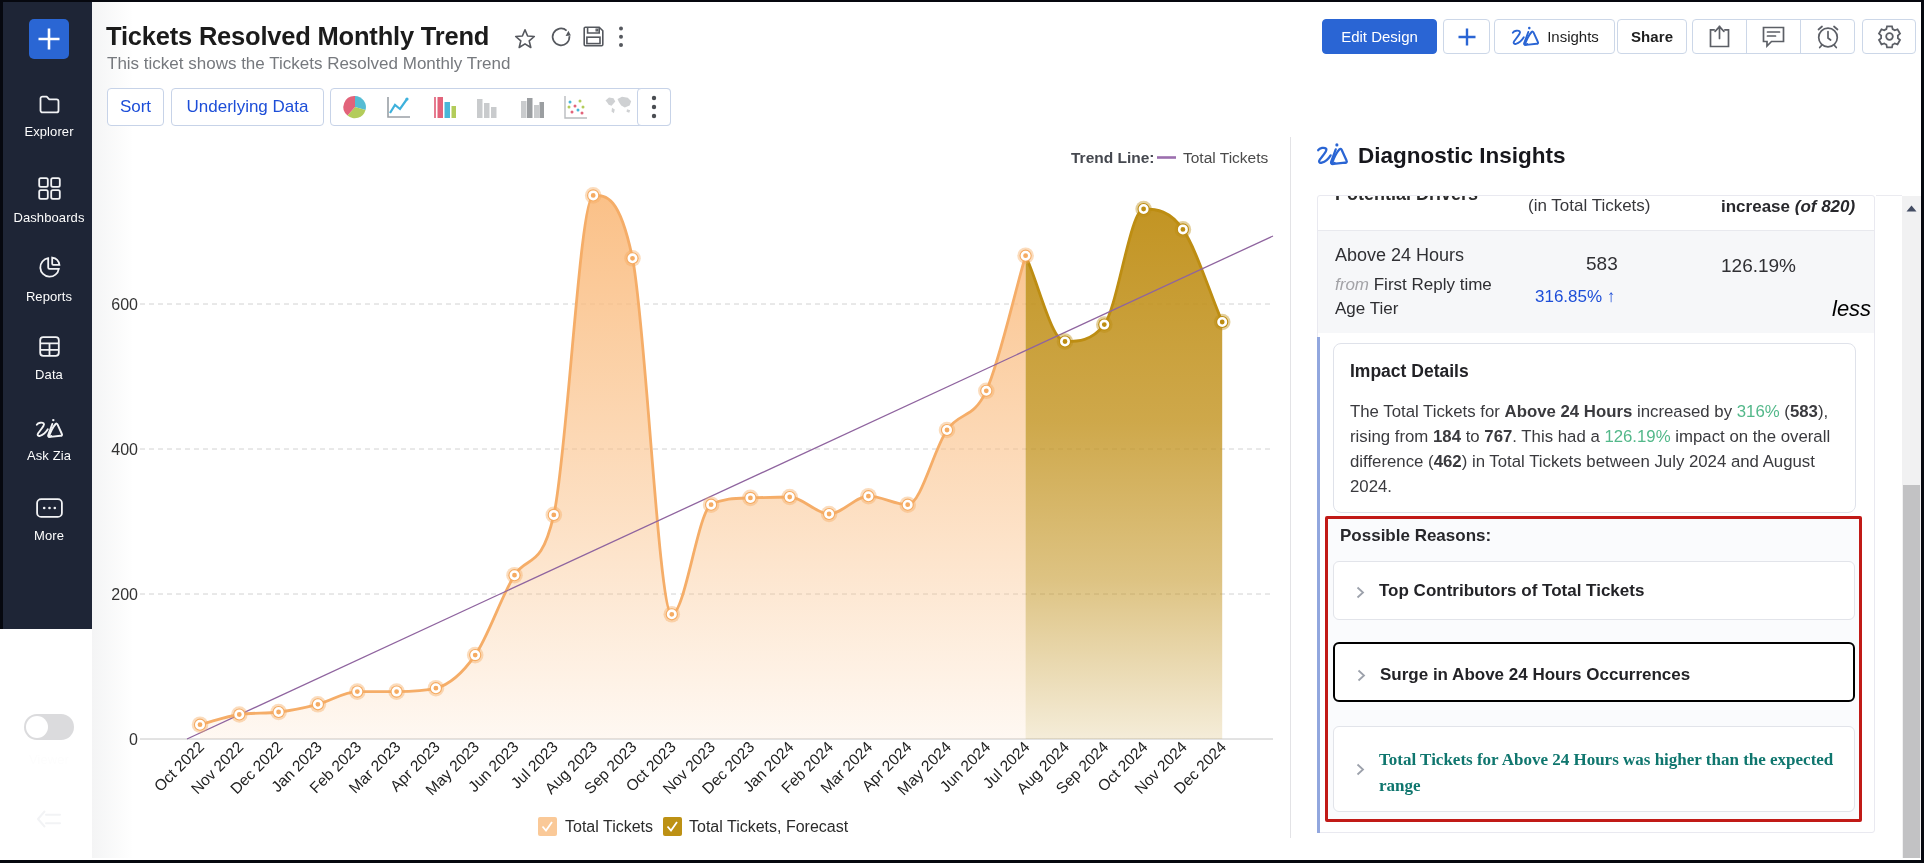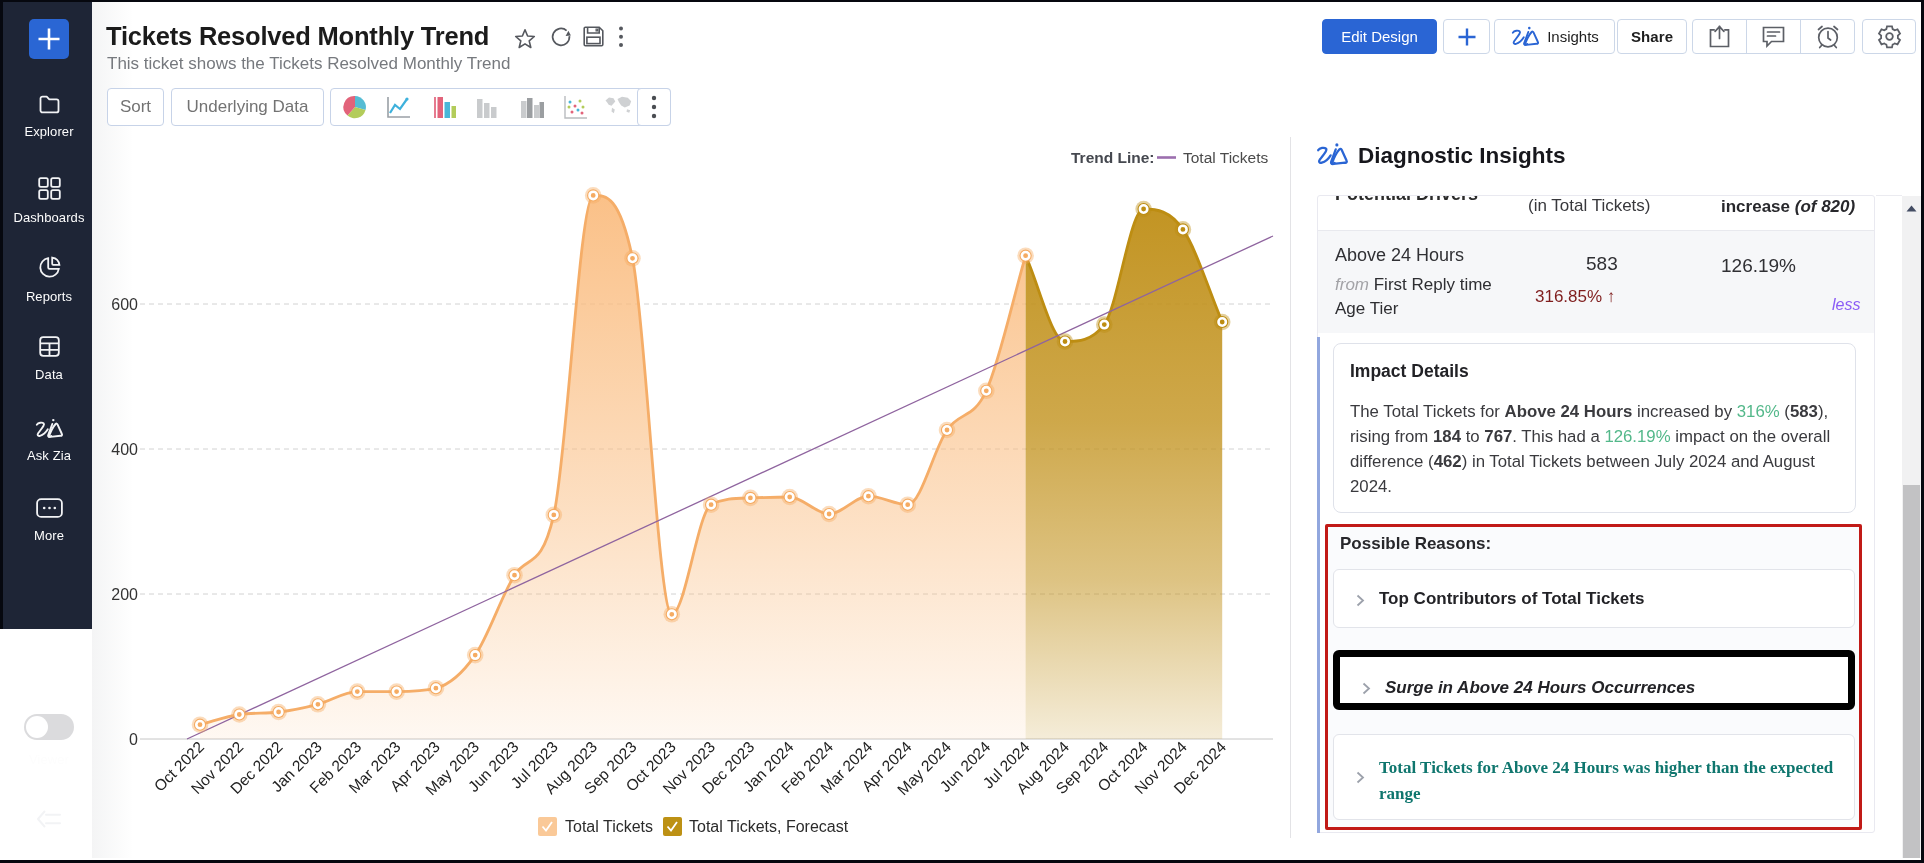--- a/index.html
+++ b/index.html
@@ -20,21 +20,21 @@
 
 #title { position:absolute; left:106px; top:22px; font-size:25.5px; font-weight:bold; color:#1b1b1b; letter-spacing:-0.2px;}
 #subtitle { position:absolute; left:107px; top:54px; font-size:17px; color:#76797e; }
 .titleicons { position:absolute; top:27px; color:#5c5f66; }
 
 .btn { position:absolute; height:35px; top:19px; background:#fff; border:1px solid #ccd7e8;
   border-radius:4px; display:flex; align-items:center; justify-content:center;
   font-size:15px; color:#1d1d1d; }
 .tbtn { position:absolute; top:88px; height:38px; background:#fff; border:1px solid #c7d3e8;
   border-radius:4px; display:flex; align-items:center; justify-content:center;
-  font-size:17px; color:#737373; }
+  font-size:17px; color:#1d4ed8; }
 
 #rpanel-divider { position:absolute; left:1290px; top:137px; width:1px; height:701px; background:#e3e3e6; }
 #insights-hdr { position:absolute; left:1358px; top:143px; font-size:22.5px; font-weight:bold; color:#17171c;text-align:right; }
 #scrollpanel { position:absolute; left:1317px; top:195px; width:558px; height:638px;
   border:1px solid #e9e9f0; border-radius:3px; background:#fff; overflow:hidden; }
 
 #sb-track { position:absolute; left:1902px; top:196px; width:19px; height:662px; background:#f1f1f2; }
 #sb-thumb { position:absolute; left:1903px; top:485px; width:17px; height:373px; background:#c2c2c4; }
 </style>
 </head>
@@ -388,41 +388,41 @@
 
 <div id="scrollpanel">
   <div style="position:absolute;left:17px;top:-12.5px;font-size:18px;font-weight:bold;color:#2b2b2b;">Potential Drivers</div>
   <div style="position:absolute;left:210px;top:0px;font-size:17px;color:#38383c;">(in Total Tickets)</div>
   <div style="position:absolute;left:403px;top:1px;font-size:17px;font-weight:bold;color:#28282c;">increase <i>(of 820)</i></div>
   <div style="position:absolute;left:0;top:34px;width:558px;height:103px;background:#f6f7f9;border-top:1px solid #e8e9ee;"></div>
   <div style="position:absolute;left:17px;top:49px;font-size:18px;color:#303034;">Above 24 Hours</div>
   <div style="position:absolute;left:17px;top:79px;font-size:17px;color:#2e2e32;"><i style="color:#a3a3a7;">from</i> First Reply time</div>
   <div style="position:absolute;left:17px;top:102.5px;font-size:17px;color:#2e2e32;">Age Tier</div>
   <div style="position:absolute;left:268px;top:57px;font-size:19px;color:#303034;">583</div>
-  <div style="position:absolute;left:217px;top:91px;font-size:17px;color:#7f1d1d;">316.85% ↑</div>
+  <div style="position:absolute;left:217px;top:91px;font-size:17px;color:#1d4ed8;">316.85% ↑</div>
   <div style="position:absolute;left:403px;top:58.5px;font-size:19px;color:#303034;">126.19%</div>
-  <div style="position:absolute;left:514px;top:99.5px;font-size:16px;font-style:italic;color:#8b5cf6;">less</div>
+  <div style="position:absolute;left:514px;top:99.5px;font-size:22px;font-style:italic;color:#000000;">less</div>
 </div>
 
 <div class="abs" style="left:1316.5px;top:337px;width:3px;height:496px;background:#92a7de;"></div>
 
 <div class="abs" style="left:1333px;top:343px;width:523px;height:170px;background:#fff;border:1px solid #dfe2ea;border-radius:8px;">
   <div style="position:absolute;left:16px;top:17px;font-size:17.5px;font-weight:bold;color:#222226;">Impact Details</div>
   <div style="position:absolute;left:16px;top:55px;width:496px;font-size:16.8px;line-height:25px;color:#3a3a3e;">The Total Tickets for <b>Above 24 Hours</b> increased by <span style="color:#53b88a;">316%</span> (<b>583</b>), rising from <b>184</b> to <b>767</b>. This had a <span style="color:#53b88a;">126.19%</span> impact on the overall difference (<b>462</b>) in Total Tickets between July 2024 and August 2024.</div>
 </div>
 
-<div class="abs" style="left:1324.5px;top:516px;width:537px;height:306px;border:3px solid #c11a17;border-radius:2px;background:#fafbfd;margin-top:8px;">
+<div class="abs" style="left:1324.5px;top:516px;width:537px;height:306px;border:3px solid #c11a17;border-radius:2px;background:#fafbfd;">
   <div style="position:absolute;left:12.5px;top:7px;font-size:17px;font-weight:bold;color:#27272b;">Possible Reasons:</div>
   <div style="position:absolute;left:5.5px;top:42px;width:522px;height:59px;background:#fff;border:1px solid #e2e4ea;border-radius:6px;">
     <svg style="position:absolute;left:22px;top:24px;" width="9" height="13" viewBox="0 0 9 13" fill="none" stroke="#9ca1ab" stroke-width="1.8">
         <path d="M1.5 1.5 l5.5 5 L1.5 11.5"></path>
       </svg>
     <div style="position:absolute;left:45px;top:19px;font-size:17px;font-weight:bold;color:#232327;">Top Contributors of Total Tickets</div>
   </div>
-  <div style="position:absolute;left:5.5px;top:123px;width:522px;height:60px;background:#fff;border:7px solid #000000;border-radius:6px;font-style:italic;">
+  <div style="position:absolute;left:5.5px;top:123px;width:522px;height:60px;background:#fff;border:2px solid #000000;border-radius:6px;">
     <svg style="position:absolute;left:22px;top:25px;" width="9" height="13" viewBox="0 0 9 13" fill="none" stroke="#9ca1ab" stroke-width="1.8">
         <path d="M1.5 1.5 l5.5 5 L1.5 11.5"></path>
       </svg>
     <div style="position:absolute;left:45px;top:21px;font-size:17px;font-weight:bold;color:#232327;">Surge in Above 24 Hours Occurrences</div>
   </div>
   <div style="position:absolute;left:5.5px;top:207px;width:522px;height:86px;background:#fff;border:1px solid #e2e4ea;border-radius:6px;">
     <svg style="position:absolute;left:22px;top:36px;" width="9" height="13" viewBox="0 0 9 13" fill="none" stroke="#9ca1ab" stroke-width="1.8">
         <path d="M1.5 1.5 l5.5 5 L1.5 11.5"></path>
       </svg>
     <div style="position:absolute;left:45px;top:19.5px;width:460px;font-size:17px;font-weight:bold;color:#0f766e;line-height:26px;font-family:Liberation Serif, serif;">Total Tickets for Above 24 Hours was higher than the expected range</div>

